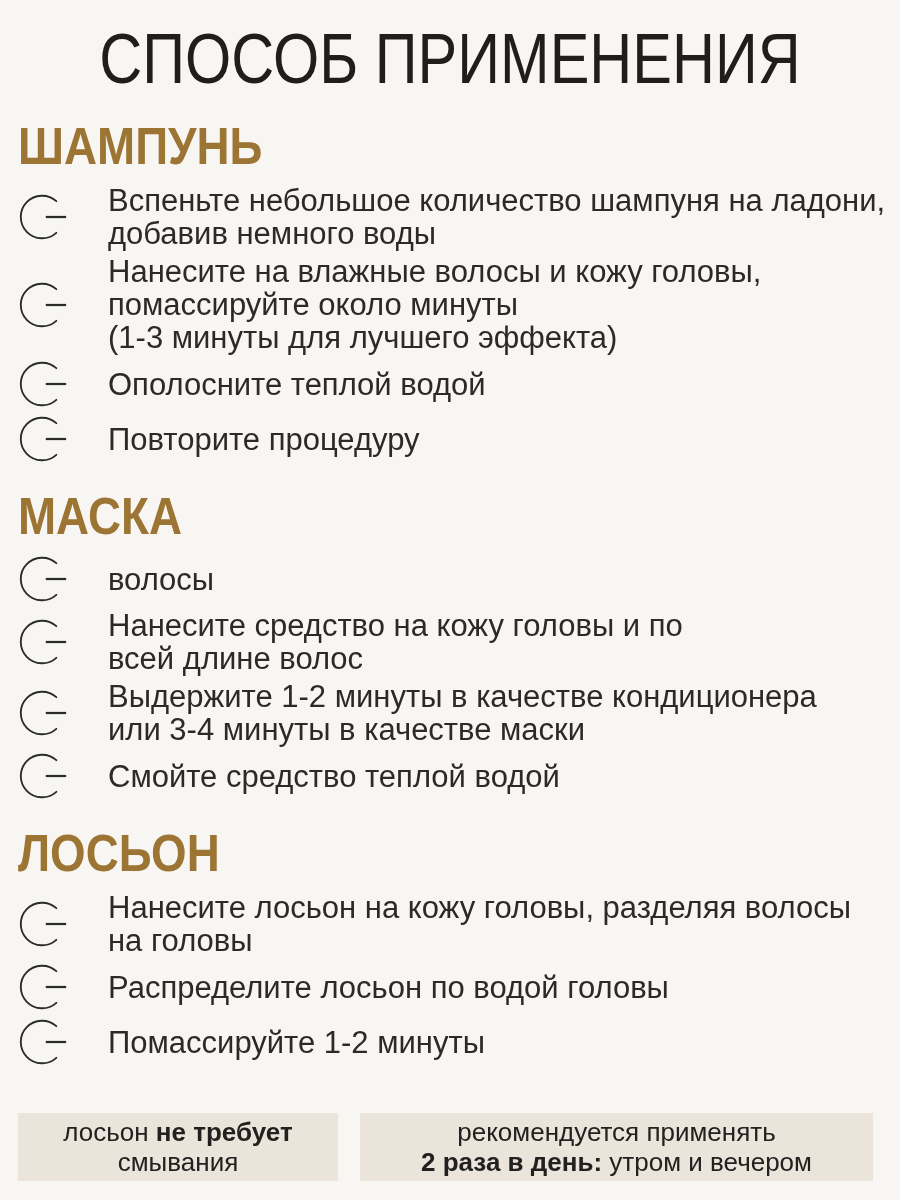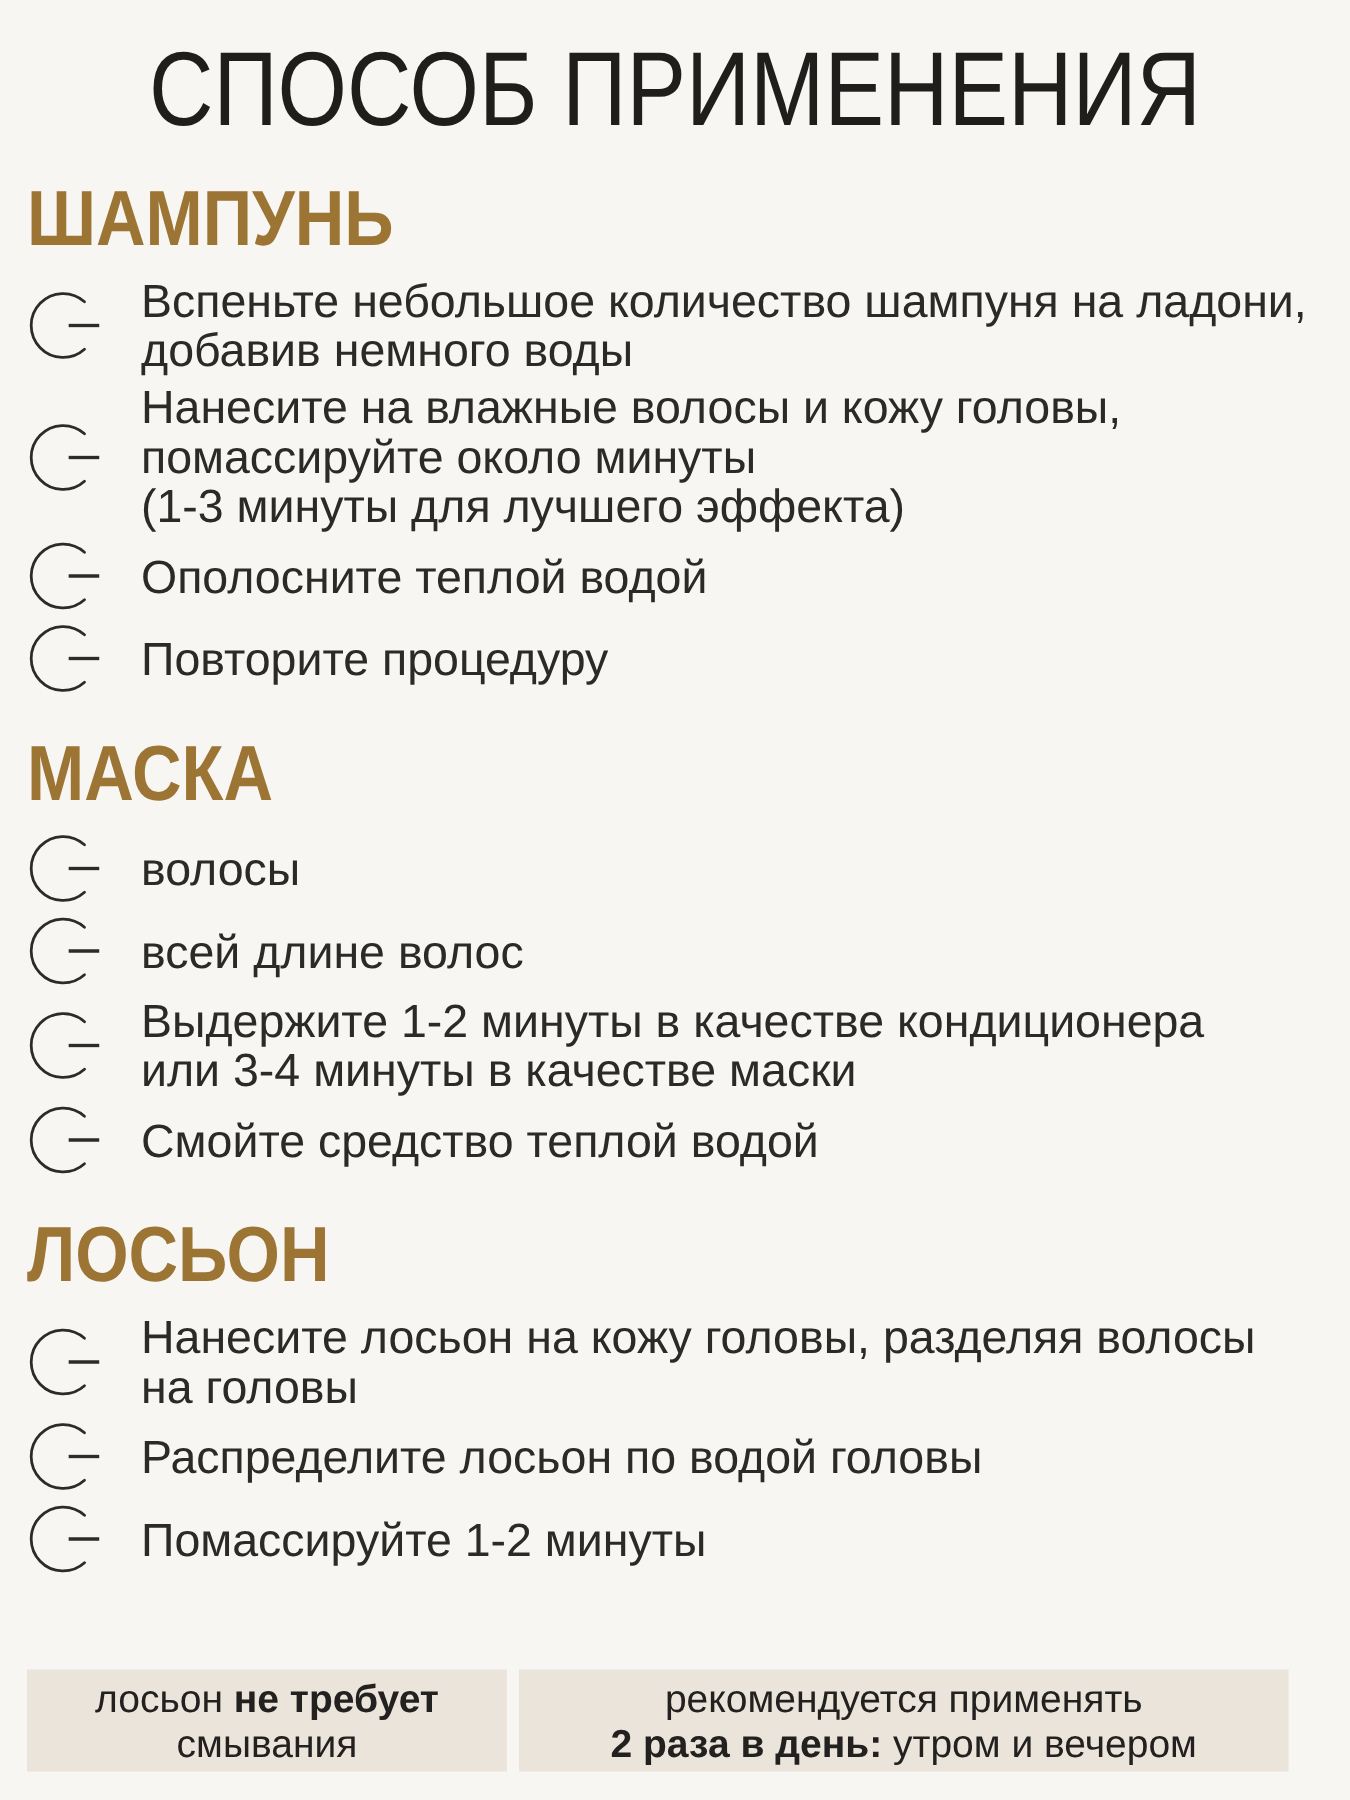--- a/index.html
+++ b/index.html
@@ -31,31 +31,31 @@
     color: var(--accent, #9c7434);
     transform: scaleX(0.88);
     transform-origin: left center;
     white-space: nowrap;
   }
 
   .items { }
   .item {
     display: flex;
     align-items: center;
-    gap: 26px;
+    gap: 40px;
     margin-bottom: 5px;
   }
   .step-icon { width: 50px; height: 50px; flex: 0 0 50px; display: block; }
   .lines { font-size: 31px; line-height: 33px; white-space: nowrap; color: var(--text, #2b2a28); }
 
   .footer {
     position: absolute;
     left: 18px; right: 0; top: 1113px;
     display: flex;
-    gap: 8px;
+    gap: 22px;
   }
   .note {
     background: var(--note-bg, #eae4da);
     height: 68px;
     display: flex;
     flex-direction: column;
     justify-content: center;
     text-align: center;
     font-size: 26px;
     line-height: 30px;
@@ -134,20 +134,21 @@
               <div>волосы</div>
             </div>
   </div>
 
   <div class="item">
     <svg class="step-icon" viewBox="0 0 54 54" width="50" height="50" aria-hidden="true">
       <path d="M41.4 9.9 A23 23 0 1 0 41.4 44.1" fill="none" stroke="#2b2b29" stroke-width="2" stroke-linecap="round"></path>
       <line x1="30" y1="27" x2="52" y2="27" stroke="#2b2b29" stroke-width="2.4"></line>
     </svg>
     <div class="lines">
+              <div>Нанесите средство на кожу головы и по</div>
               <div>всей длине волос</div>
             </div>
   </div>
 
   <div class="item">
     <svg class="step-icon" viewBox="0 0 54 54" width="50" height="50" aria-hidden="true">
       <path d="M41.4 9.9 A23 23 0 1 0 41.4 44.1" fill="none" stroke="#2b2b29" stroke-width="2" stroke-linecap="round"></path>
       <line x1="30" y1="27" x2="52" y2="27" stroke="#2b2b29" stroke-width="2.4"></line>
     </svg>
     <div class="lines">

